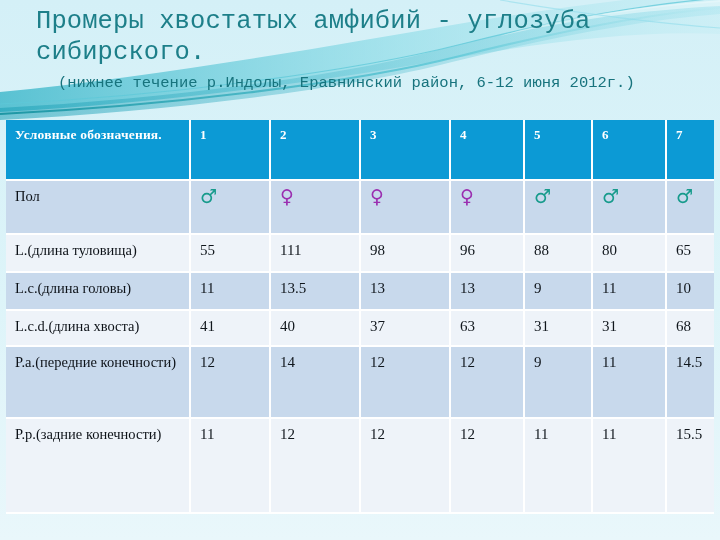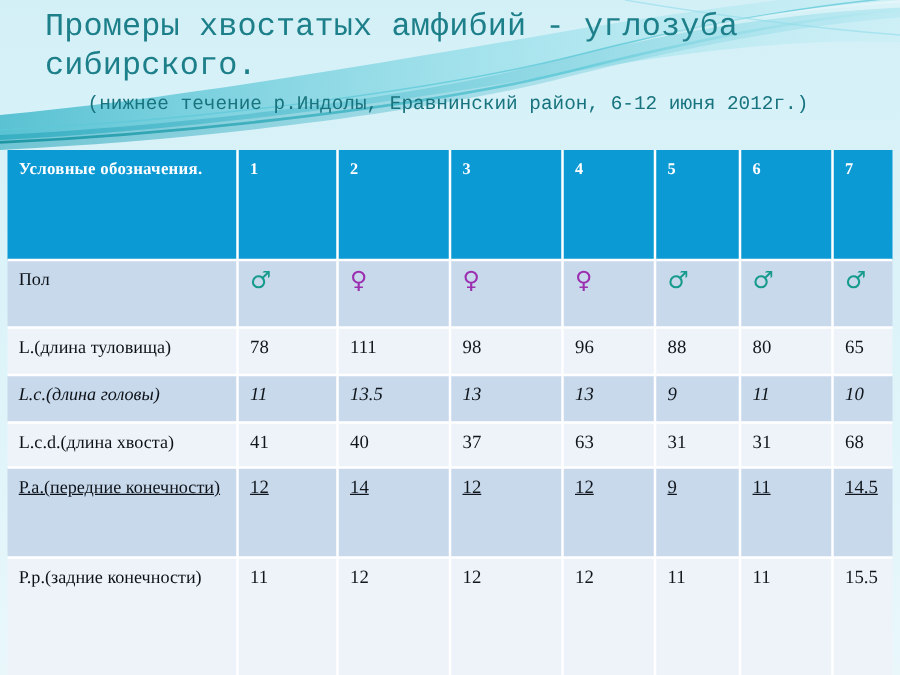--- a/index.html
+++ b/index.html
@@ -53,21 +53,21 @@
     font-weight: 400;
     letter-spacing: 0.1px;
     white-space: pre-wrap;
   }
 
   #page-subtitle {
     font-size: 15.5px;
     line-height: 20px;
     color: #17737d;
     margin-top: 5px;
-    margin-left: 34px;
+    margin-left: 22px;
     font-weight: 400;
   }
 
   
   #measurements-table {
     position: absolute;
     left: 6px;
     top: 120px;
     width: 708px;
     border-collapse: collapse;
@@ -87,21 +87,21 @@
 
   #measurements-table tr > *:last-child { border-right: none; }
 
   
   thead th {
     background: #0c9ad5;
     color: #ffffff;
     font-weight: bold;
     font-size: 13.5px;
     line-height: 17px;
-    height: 88px;
+    height: 60px;
     letter-spacing: 0.2px;
   }
 
   thead th.col-label {
     padding-left: 10px;
     padding-top: 9px;
   }
 
   thead th.col-num {
     font-size: 13px;
@@ -120,23 +120,23 @@
     color: #0d1218;
     padding-left: 10px;
     margin-top: 16px;
   }
 
   tr.band-dark td { background: #c8d9ec; }
   tr.band-light td { background: #eef3f9; }
 
   tr.row-sex td      { height: 54px; }
   tr.row-l td        { height: 38px; }
-  tr.row-lc td       { height: 38px; font-style: italic; }
+  tr.row-lc td       { height: 38px; }
   tr.row-lcd td      { height: 36px; }
-  tr.row-pa td       { height: 72px; text-decoration: underline; }
+  tr.row-pa td       { height: 72px; }
   tr.row-pp td       { height: 95px; }
 
   
   .sex {
     font-size: 19px;
     line-height: 19px;
     font-family: "DejaVu Sans", sans-serif;
     display: inline-block;
   }
   .sex.male   { color: #179b8c; }
@@ -218,21 +218,21 @@
         <td><span class="sex female">♀</span></td>
         <td><span class="sex female">♀</span></td>
         <td><span class="sex female">♀</span></td>
         <td><span class="sex male">♂</span></td>
         <td><span class="sex male">♂</span></td>
         <td><span class="sex male">♂</span></td>
       </tr>
 
       <tr class="band-light row-l">
         <td class="rowlabel">L.(длина туловища)</td>
-        <td class="num">78</td>
+        <td class="num">55</td>
         <td class="num">111</td>
         <td class="num">98</td>
         <td class="num">96</td>
         <td class="num">88</td>
         <td class="num">80</td>
         <td class="num">65</td>
       </tr>
 
       <tr class="band-dark row-lc">
         <td class="rowlabel">L.c.(длина головы)</td>

